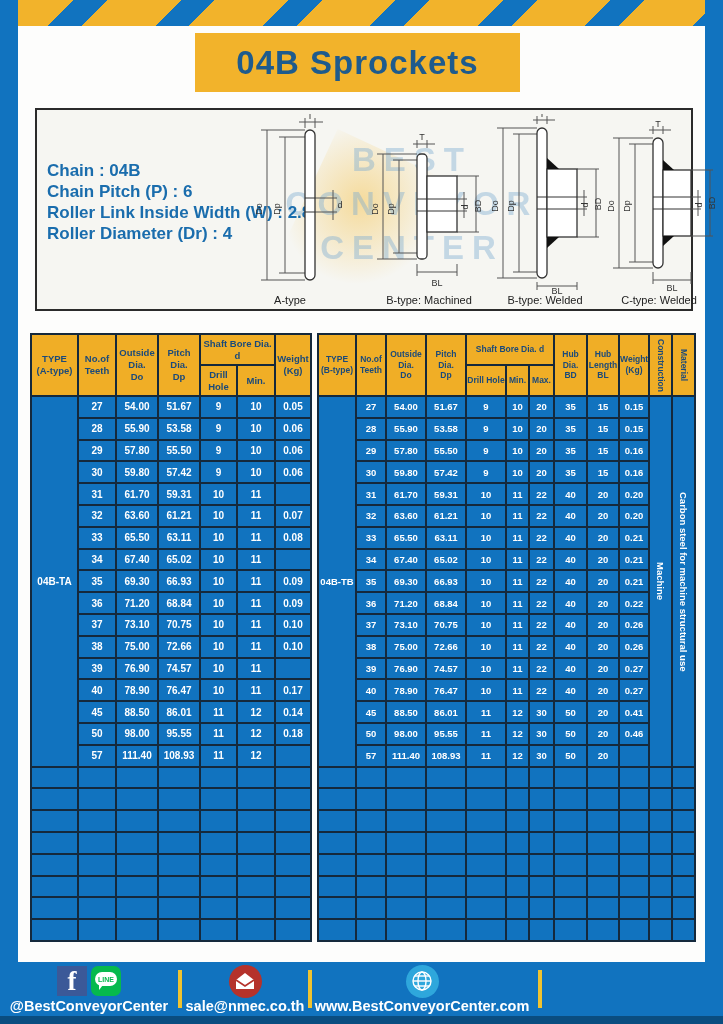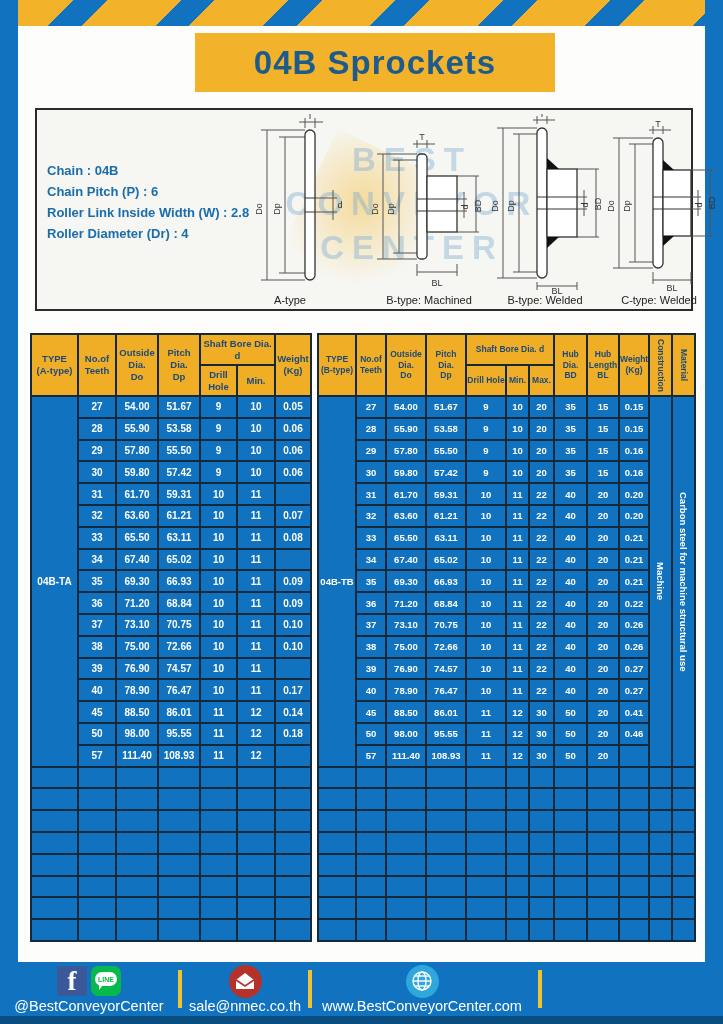--- a/index.html
+++ b/index.html
@@ -4,27 +4,27 @@
 <style>
   html,body{margin:0;padding:0;background:#e8e8e8;}
   .page{position:relative;width:723px;height:1024px;background:#fdfdfc;overflow:hidden;
         font-family:"Liberation Sans",sans-serif;margin:0 auto;}
   
   .side-border{position:absolute;top:0;bottom:0;width:18px;background:#1173bf;}
   .side-border.left{left:0}.side-border.right{right:0}
   .top-band{position:absolute;top:0;left:0;right:0;height:26px;
     background:repeating-linear-gradient(135deg,#f2b32b 0 52px,#1173bf 52px 76px);}
   
-  .title-banner{position:absolute;left:195px;top:33px;width:360px;height:59px;background:#f2b32b;
+  .title-banner{position:absolute;left:195px;top:33px;width:325px;height:59px;background:#f2b32b;
     display:flex;align-items:center;justify-content:center;}
   .title-banner span{font-size:33px;font-weight:bold;color:#1e5b8d;letter-spacing:1px;}
   
   .diagram-box{position:absolute;left:35px;top:108px;width:658px;height:203px;background:#f6f6f2;
     border:2px solid #2b2b2b;box-sizing:border-box;}
-  .spec-block{position:absolute;left:10px;top:50px;color:#1a6dad;font-weight:bold;font-size:13px;line-height:21px;}
+  .spec-block{position:absolute;left:10px;top:50px;color:#1a6dad;font-weight:bold;font-size:17px;line-height:21px;}
   .watermark{position:absolute;left:205px;top:28px;width:340px;text-align:center;color:rgba(125,172,210,.42);
     font-weight:bold;font-size:33px;line-height:44px;letter-spacing:8px;pointer-events:none;}
   .wm-bird{position:absolute;left:265px;top:40px;width:130px;height:140px;
     background:radial-gradient(ellipse at 40% 40%,rgba(244,192,70,.5),rgba(244,192,70,0) 70%);
     transform:rotate(25deg);pointer-events:none;}
   .drawing{position:absolute;top:4px;}
   .draw-label{position:absolute;top:184px;font-size:11px;color:#222;font-weight:normal;white-space:nowrap;transform:translateX(-50%);}
   .drawing svg text{font-size:9px;fill:#333;font-family:"Liberation Sans",sans-serif;}
   
   table.spec{position:absolute;border-collapse:collapse;table-layout:fixed;height:607px;top:333px;}
@@ -40,21 +40,21 @@
   table.spec thead tr{height:31px;}
   table.spec tbody tr{height:21.8px;}
   th.vert,td.vert{writing-mode:vertical-rl;}
   td.mat-cell{font-size:8px;font-weight:normal;}
   td.cons-cell{font-size:9px;font-weight:normal;}
   
   .footer-band{position:absolute;left:0;right:0;top:962px;height:54px;background:#1173bf;}
   .footer-strip{position:absolute;left:0;right:0;top:1016px;height:8px;background:#0a4d80;}
   .fcol{position:absolute;top:3px;display:flex;flex-direction:column;align-items:center;gap:1px;}
   .fcol .ficons{display:flex;gap:4px;height:32px;align-items:center;}
-  .fcol .ftext{color:#fff;font-weight:normal;font-size:14.5px;white-space:nowrap;}
+  .fcol .ftext{color:#fff;font-weight:bold;font-size:14.5px;white-space:nowrap;}
   .fsep{position:absolute;top:8px;width:4px;height:38px;background:#f0c330;}
   .icon-fb{width:30px;height:30px;background:#3b5998;color:#fff;display:flex;align-items:flex-end;justify-content:center;
     font-family:"Liberation Serif",serif;font-weight:bold;font-size:27px;line-height:30px;}
   .icon-line{width:30px;height:30px;background:#06b94d;border-radius:7px;position:relative;}
   .icon-line .bubble{position:absolute;left:4px;top:6px;width:22px;height:14px;background:#fff;border-radius:7px;
     display:flex;align-items:center;justify-content:center;font-size:7px;font-weight:bold;color:#06b94d;}
   .icon-line .tail{position:absolute;left:8px;top:19px;width:0;height:0;border-left:4px solid #fff;border-bottom:5px solid transparent;}
   .icon-circle{width:33px;height:33px;border-radius:50%;display:flex;align-items:center;justify-content:center;}
   .icon-mail{background:#b5322b;}
   .icon-globe{background:#2ea7dc;}

